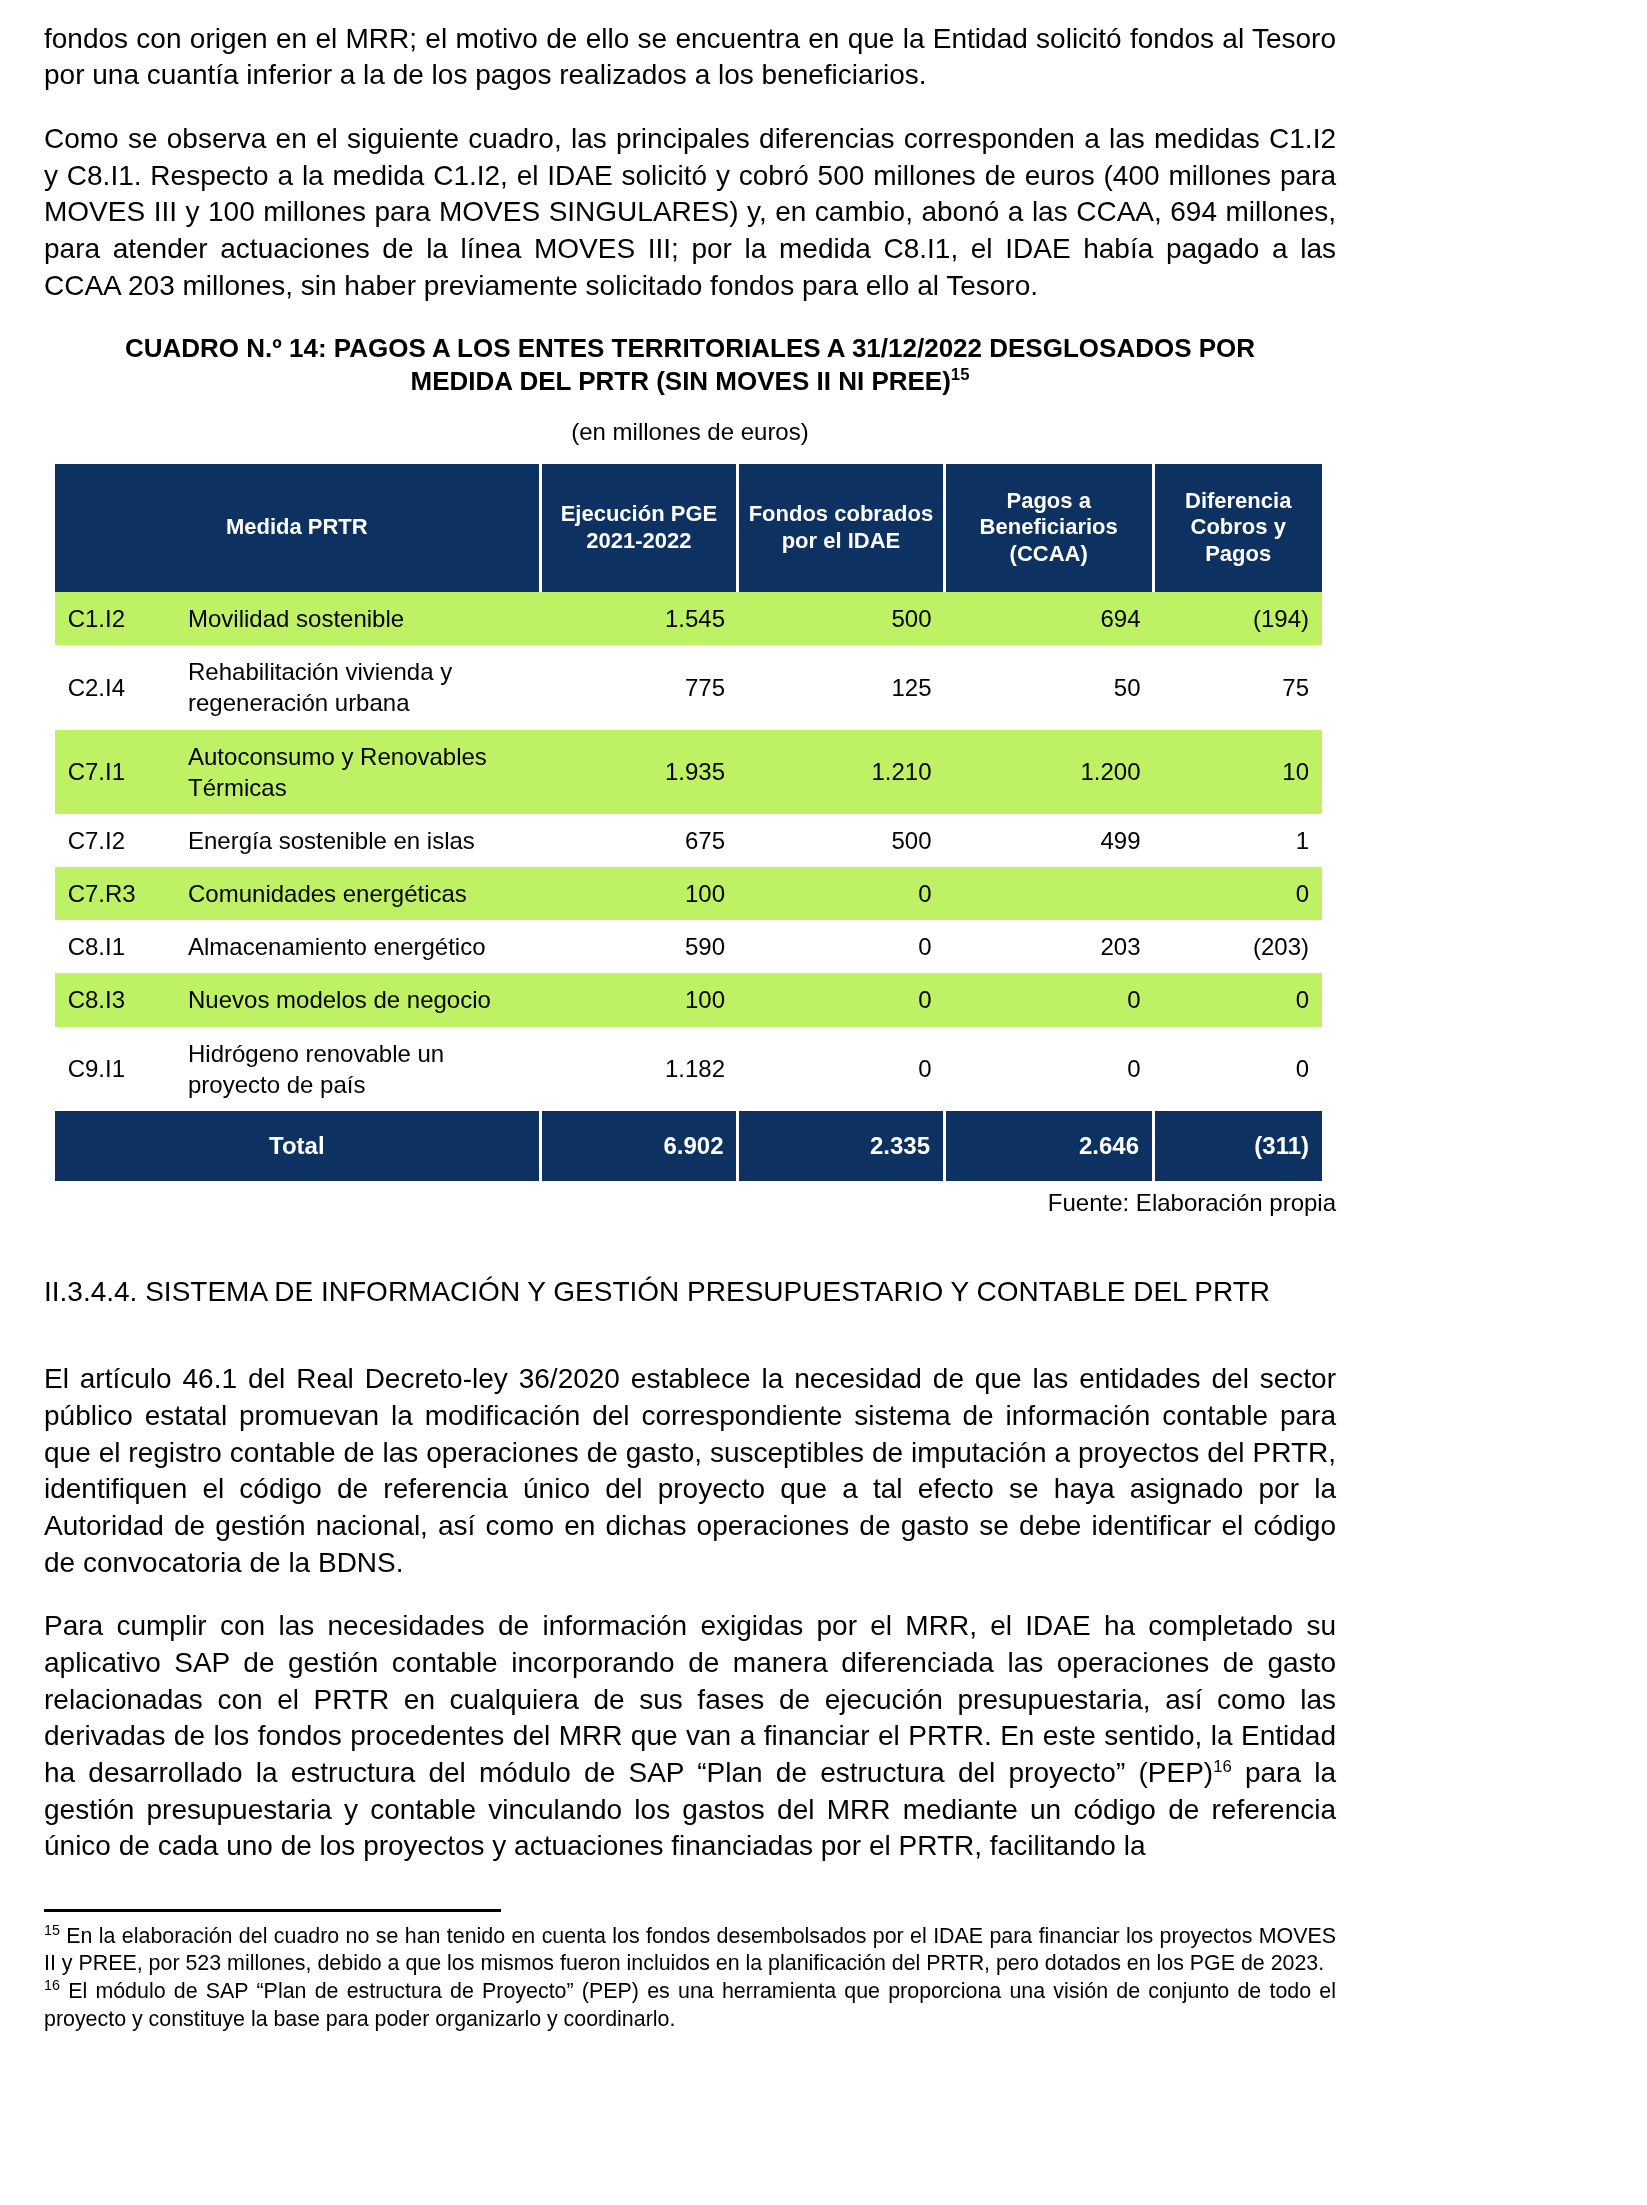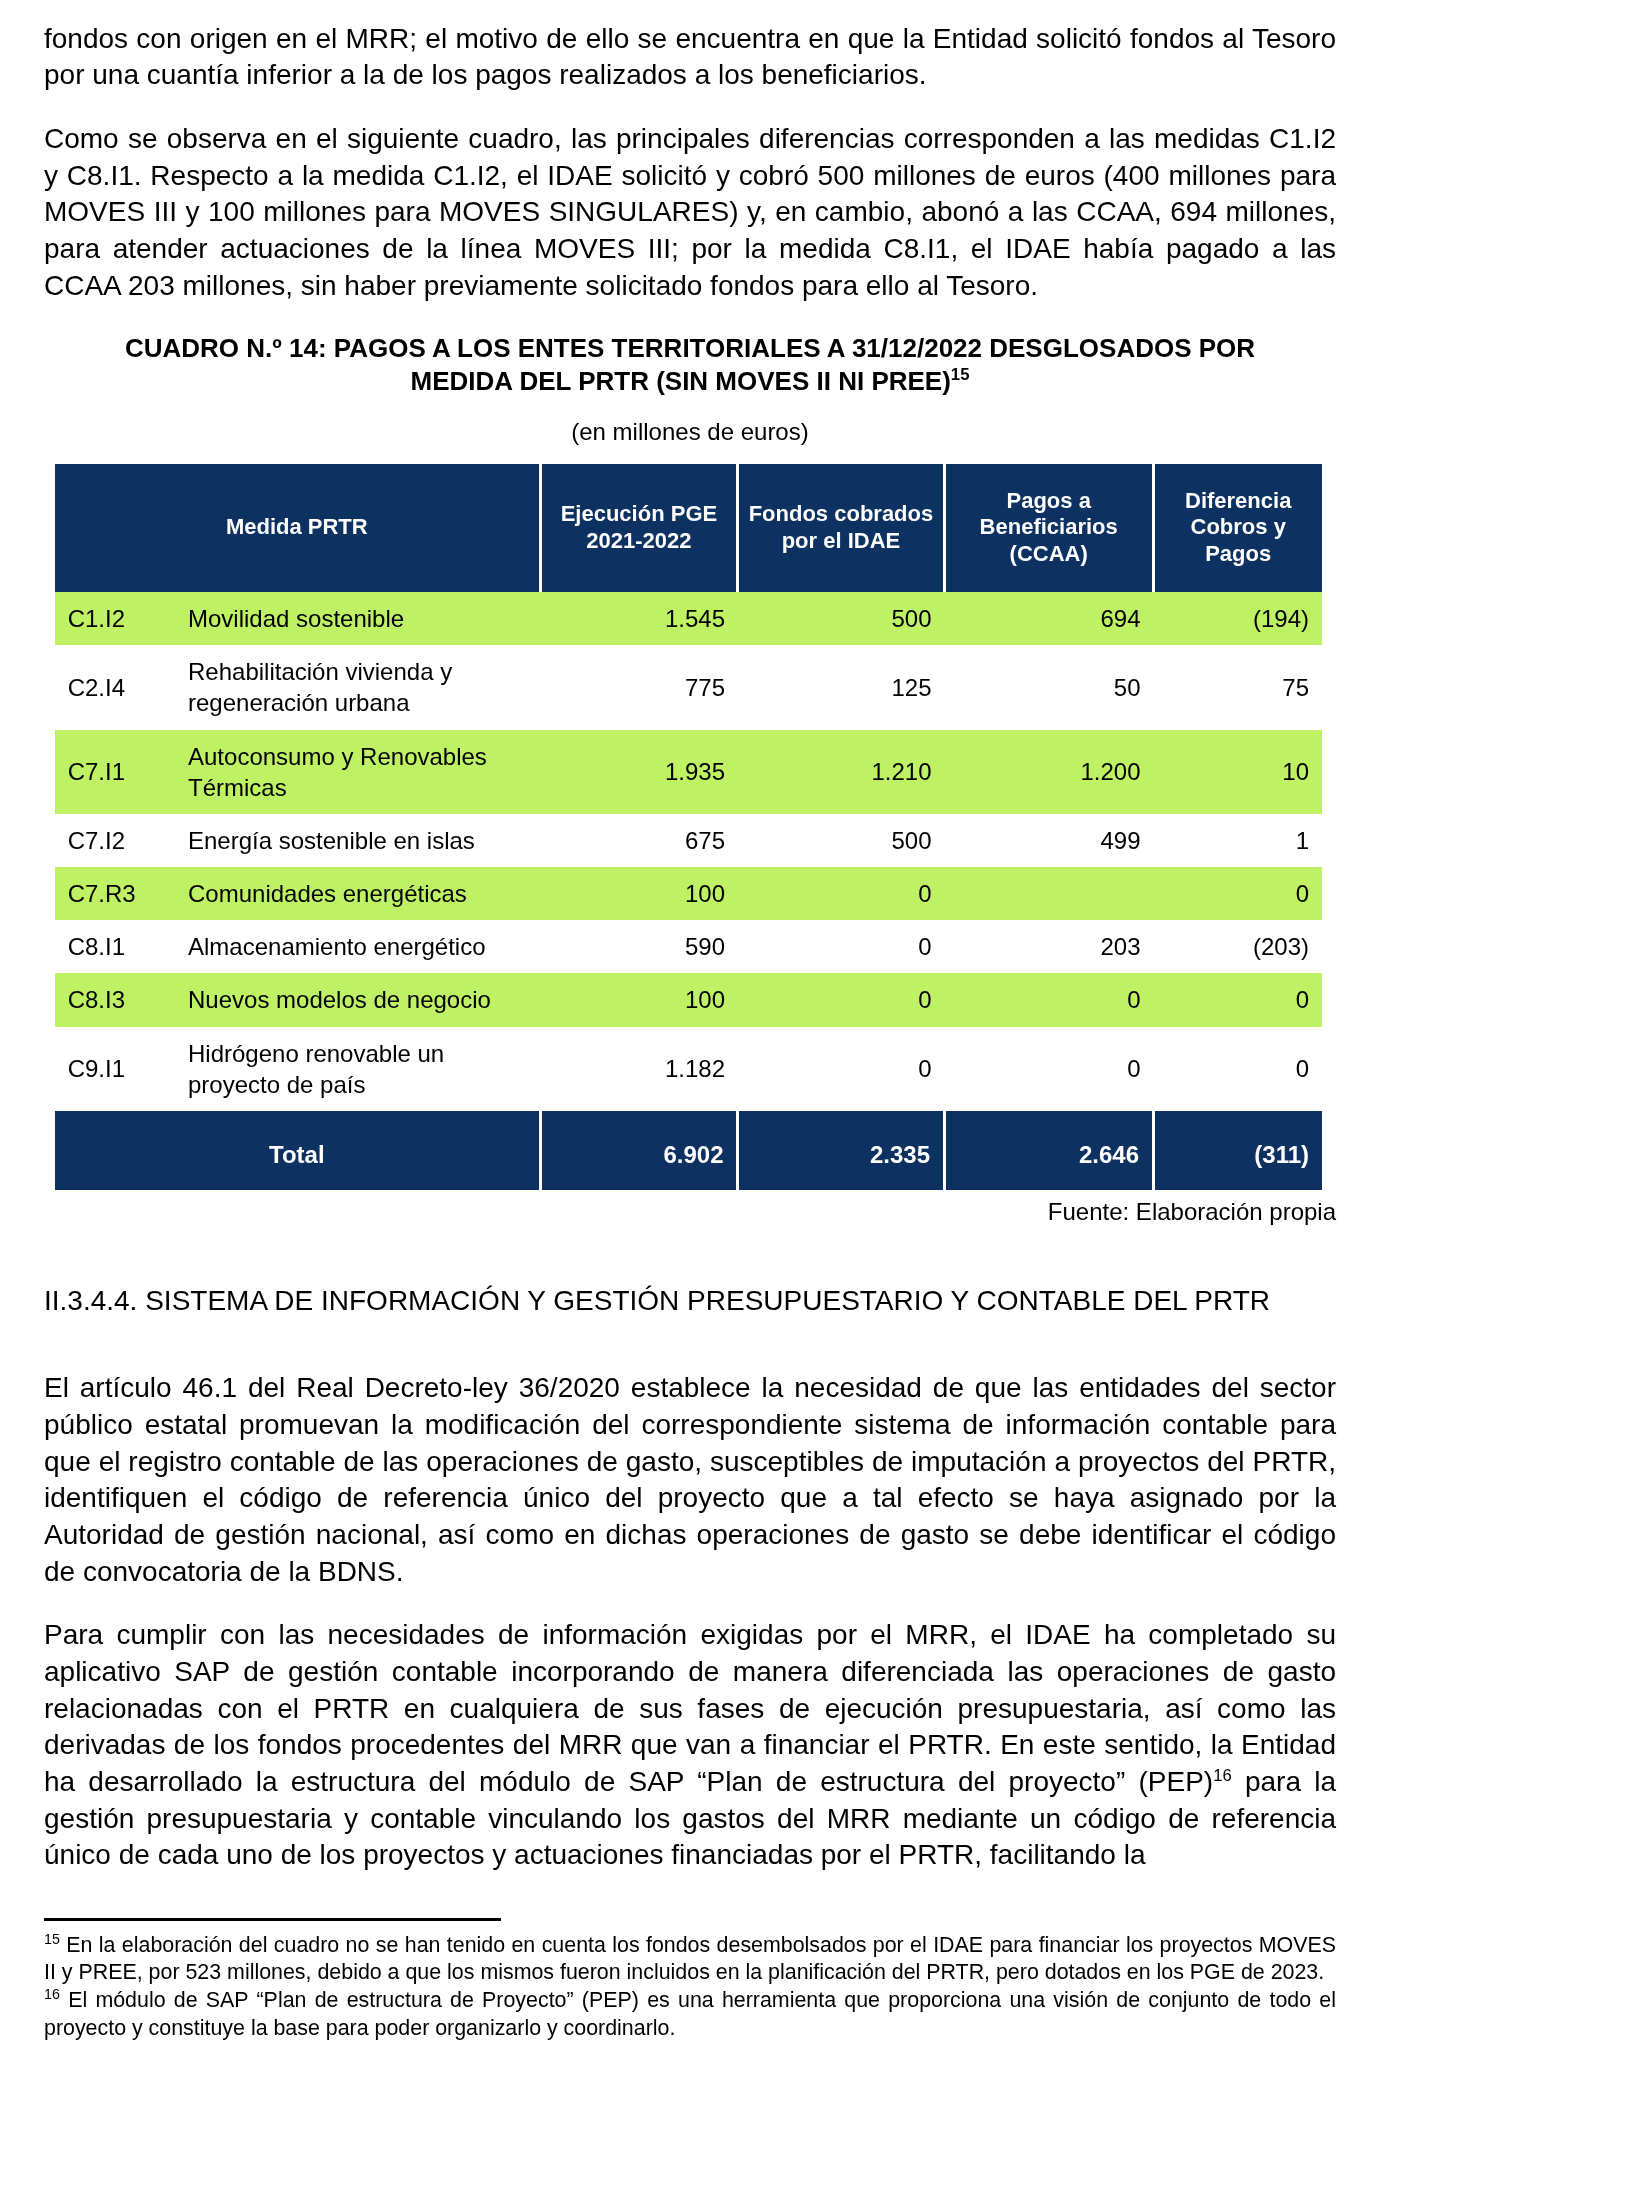--- a/index.html
+++ b/index.html
@@ -90,21 +90,21 @@
   }
   td.desc { text-align: left; padding-left: 4.8px; }
   td.num  { text-align: right; padding-right: 20.7px; }
 
   tr.total td {
     background: #0d3160;
     color: #ffffff;
     font-size: 24px;
     font-weight: bold;
     height: 54px;
-    padding-top: 17px;
+    padding-top: 8px;
     padding-bottom: 8px;
     border-left: 3.2px solid #ffffff;
     border-right: 3.2px solid #ffffff;
   }
   tr.total td.total-label {
     text-align: center;
     border-left: none;
   }
   tr.total td.last { border-right: none; }
 

